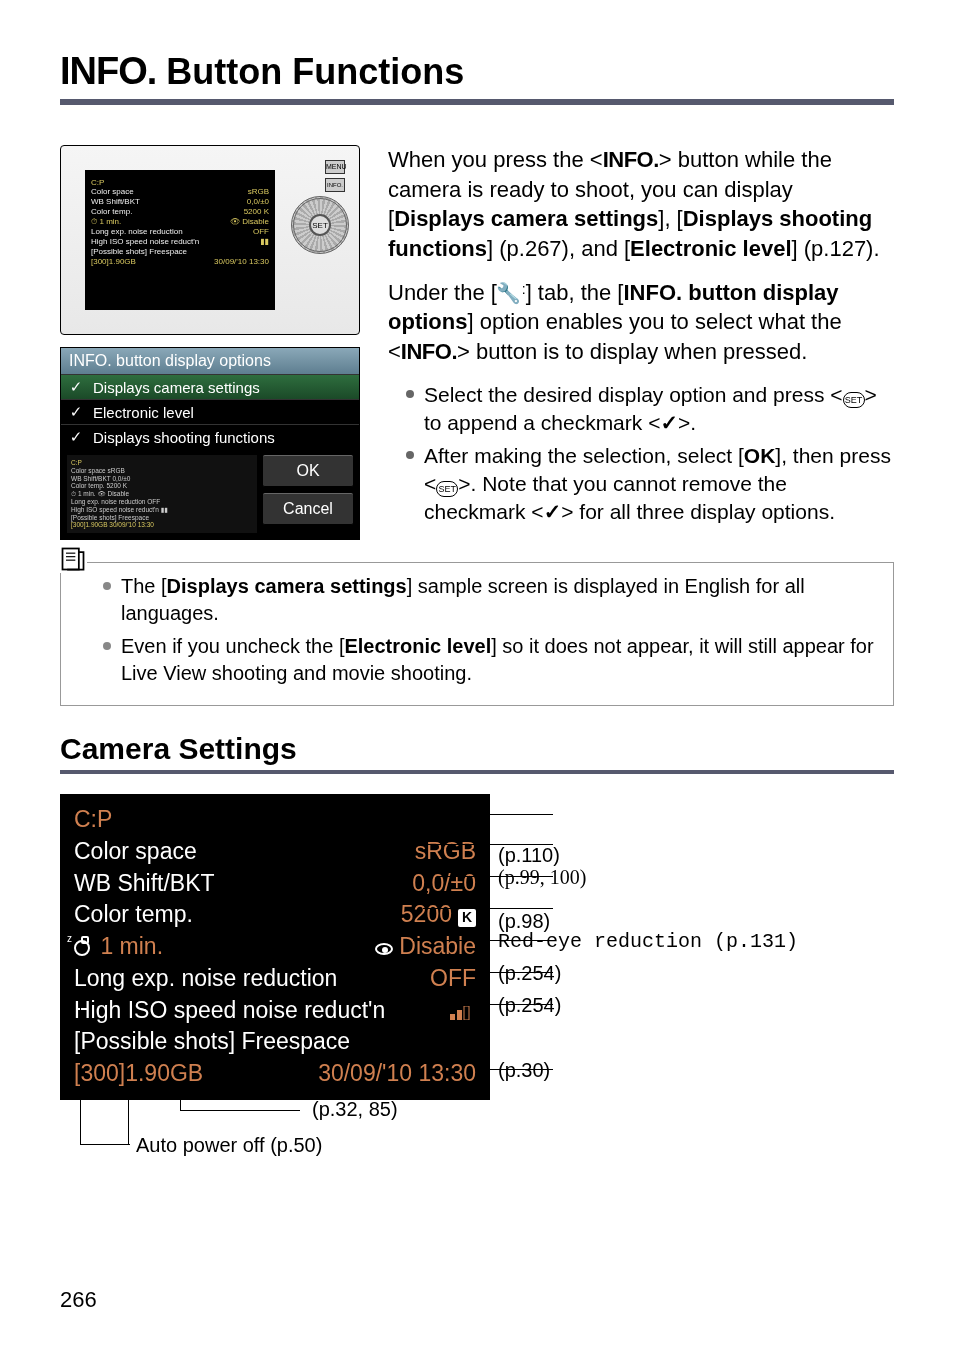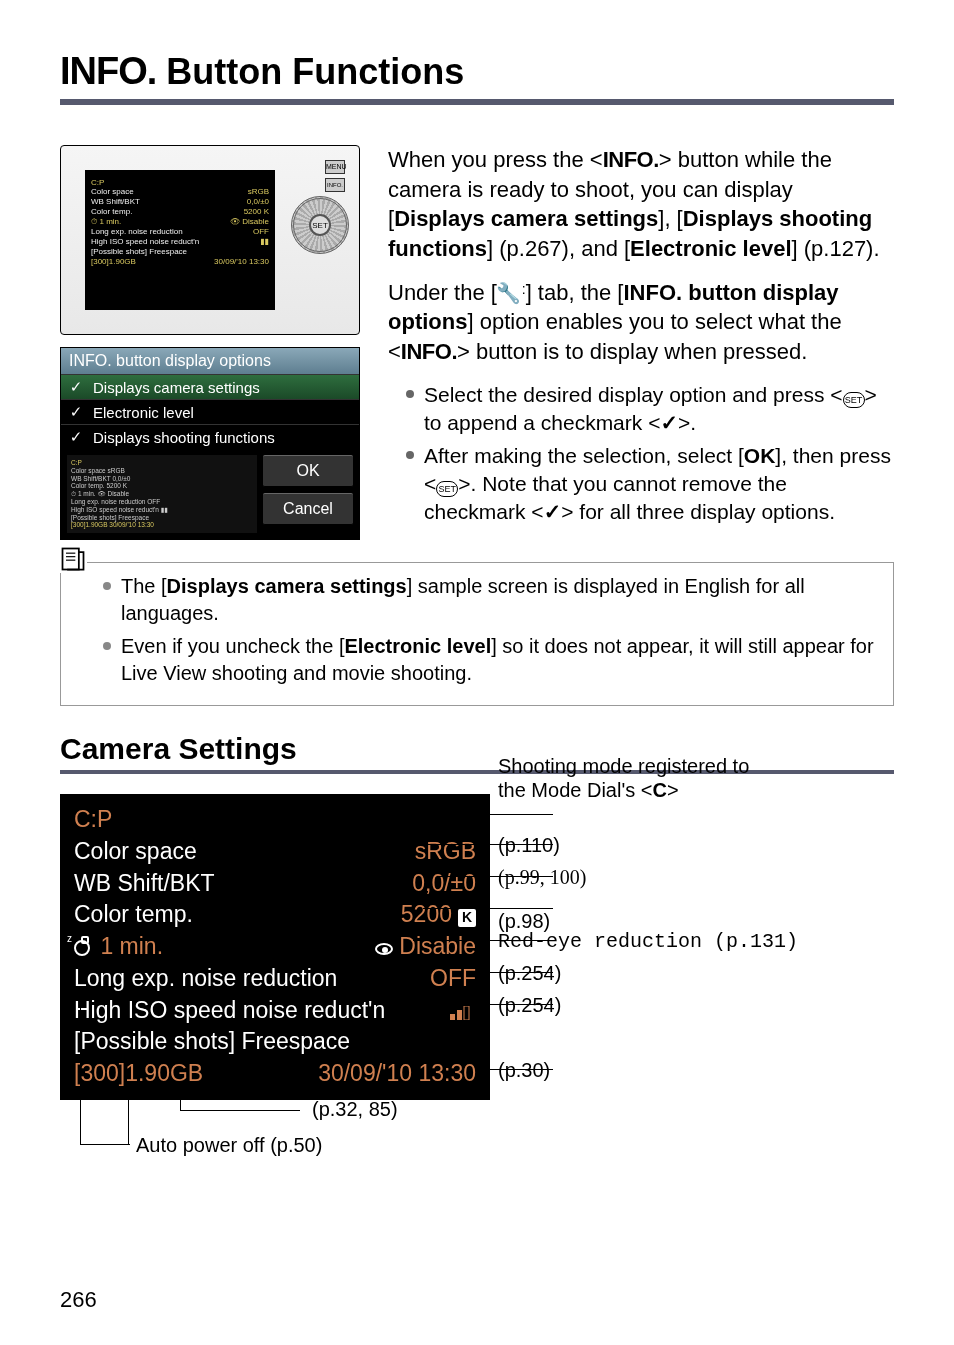--- a/index.html
+++ b/index.html
@@ -277,35 +277,31 @@
           </svg></span>
       </div>
     <div>[Possible shots] Freespace</div>
     <div class="s-row s-red">
         <span>[300]1.90GB</span>
         <span>30/09/'10 13:30</span>
       </div>
   </div>
 
   <div class="callouts">
-    <div class="callout-top">
-      <span>Shooting mode registered to</span><br>
-      <span>the Mode Dial's &lt;</span><b>C</b><span>&gt;</span>
-    </div>
 
     <div class="lead" style="top:20px; left:-55px; width:110px;"></div>
     <div class="lead" style="top:50px; left:-85px; width:140px;"></div>
     <div class="lead" style="top:82px; left:-60px; width:115px;"></div>
     <div class="lead" style="top:114px; left:-75px; width:130px;"></div>
     <div class="lead" style="top:146px; left:-85px; width:140px;"></div>
     <div class="lead" style="top:178px; left:-20px; width:75px;"></div>
     <div class="lead" style="top:210px; left:-25px; width:80px;"></div>
     <div class="lead" style="top:275px; left:-20px; width:75px;"></div>
 
-    <div class="callout" style="top:38px;">(p.110)</div>
+    <div class="callout" style="top:48px;">(p.110)</div>
     <div class="callout" style="top:70px;font-family:Liberation Serif, serif;">(p.99, 100)</div>
     <div class="callout" style="top:114px;">(p.98)</div>
     <div class="callout" style="top:134px;font-family:Liberation Mono, monospace;">Red-eye reduction (p.131)</div>
     <div class="callout" style="top:166px;">(p.254)</div>
     <div class="callout" style="top:198px;">(p.254)</div>
     <div class="callout" style="top:263px;">(p.30)</div>
   </div>
 </div>
 
 <div class="bottom-callouts">

